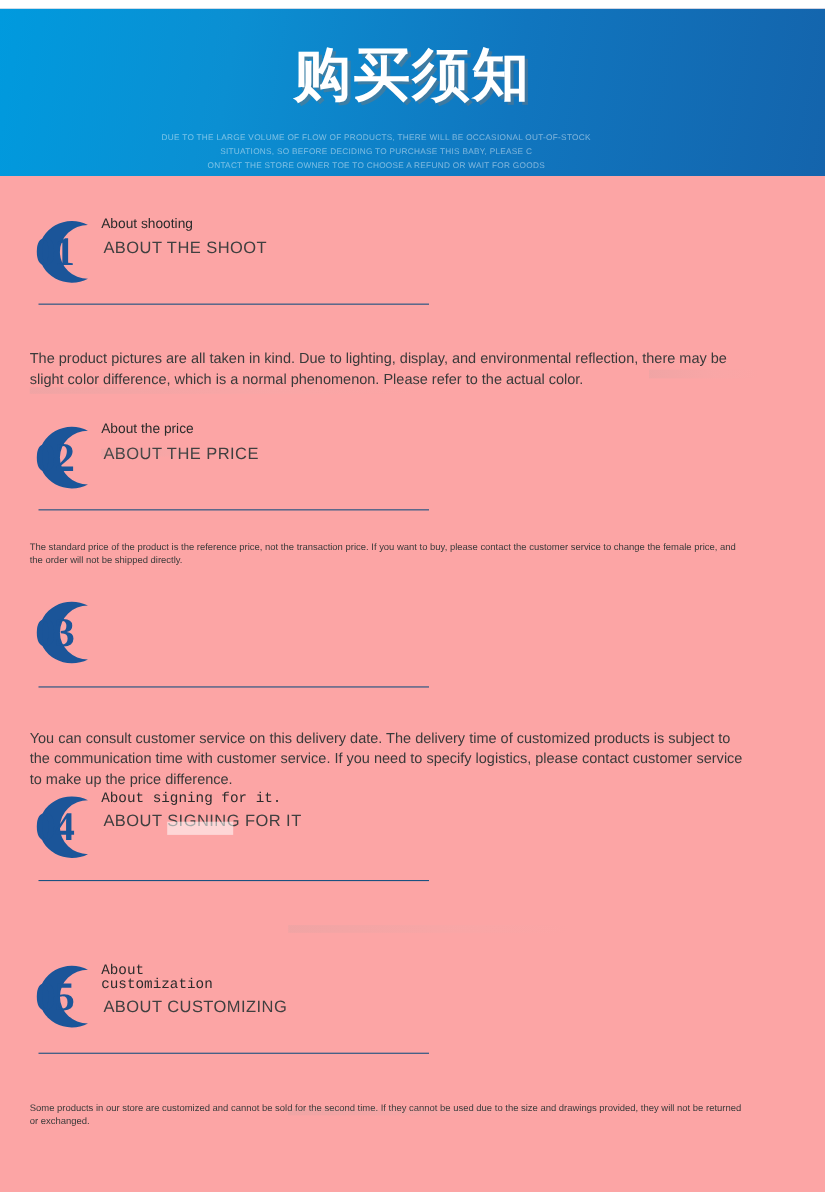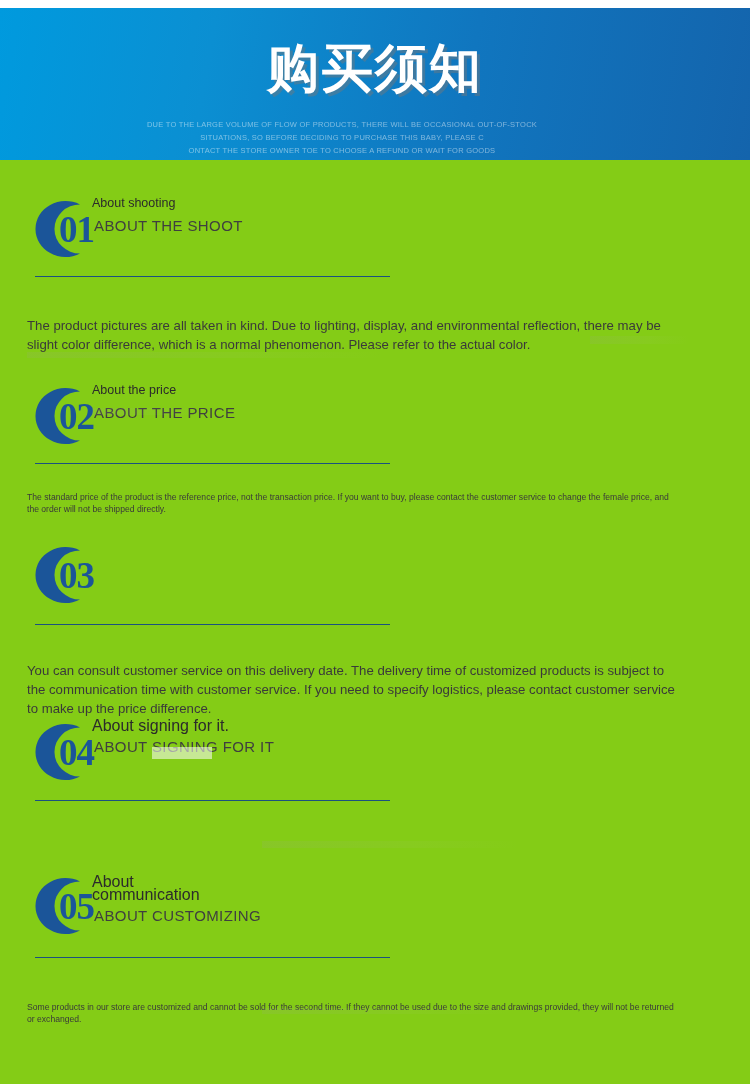--- a/index.html
+++ b/index.html
@@ -11,21 +11,21 @@
     height: 1084px;
     background: #ffffff;
     font-family: "Liberation Sans", sans-serif;
     overflow: hidden;
   }
 
   .page {
     position: relative;
     width: 750px;
     height: 1084px;
-    background: #84cc16;
+    background: #fca5a5;
   }
 
   
   .top-strip {
     position: absolute;
     top: 0; left: 0;
     width: 750px;
     height: 8px;
     background: #ffffff;
   }
@@ -89,21 +89,21 @@
   }
   .badge svg {
     position: absolute;
     left: 0; top: 0;
   }
   .badge-num {
     position: absolute;
     left: 10px;
     top: 14px;
     width: 62px;
-    text-align: right;
+    text-align: left;
     font-family: "Liberation Serif", "DejaVu Serif", serif;
     font-size: 37px;
     font-weight: bold;
     color: #1b5599;
     letter-spacing: -1px;
     line-height: 40px;
   }
 
   .titles {
     position: absolute;
@@ -111,22 +111,23 @@
     top: 0;
   }
   .title-cn {
     font-family: "Liberation Sans", sans-serif;
     font-size: 12.5px;
     color: #2b2b2b;
     line-height: 15px;
     white-space: pre-line;
   }
   .title-cn.small {
-    font-size: 16px;
+    font-size: 13px;
     line-height: 13px;
+    font-family: Liberation Mono, monospace;
   }
   .title-en {
     margin-top: 5px;
     margin-left: 2px;
     font-family: "Liberation Sans", sans-serif;
     font-size: 15px;
     color: #3f3f3f;
     letter-spacing: 0.4px;
     line-height: 19px;
   }
@@ -254,21 +255,21 @@
   <div class="section" style="top:873px;">
     <div class="head">
       <div class="badge">
         <svg width="78" height="66" viewBox="0 0 78 66" aria-hidden="true">
           <path d="M58 8.5 A30 28 0 1 0 58 57.5 A25 24 0 1 1 58 8.5 Z" fill="#1b5599"></path>
         </svg>
         <div class="badge-num">05</div>
       </div>
       <div class="titles">
         <div class="title-cn small" style="margin-top:2px;">About
-communication</div>
+customization</div>
         <div class="title-en">ABOUT CUSTOMIZING</div>
       </div>
     </div>
     <div class="rule" style="top:84px;"></div>
     <div class="body-text small" style="top:128px;">Some products in our store are customized and cannot be sold for the second time. If they cannot be used due to the size and drawings provided, they will not be returned or exchanged.</div>
     <div class="ghost" style="top:135px; left:262px; width:250px; height:6px;"></div>
   </div>
 
 </div>
 

